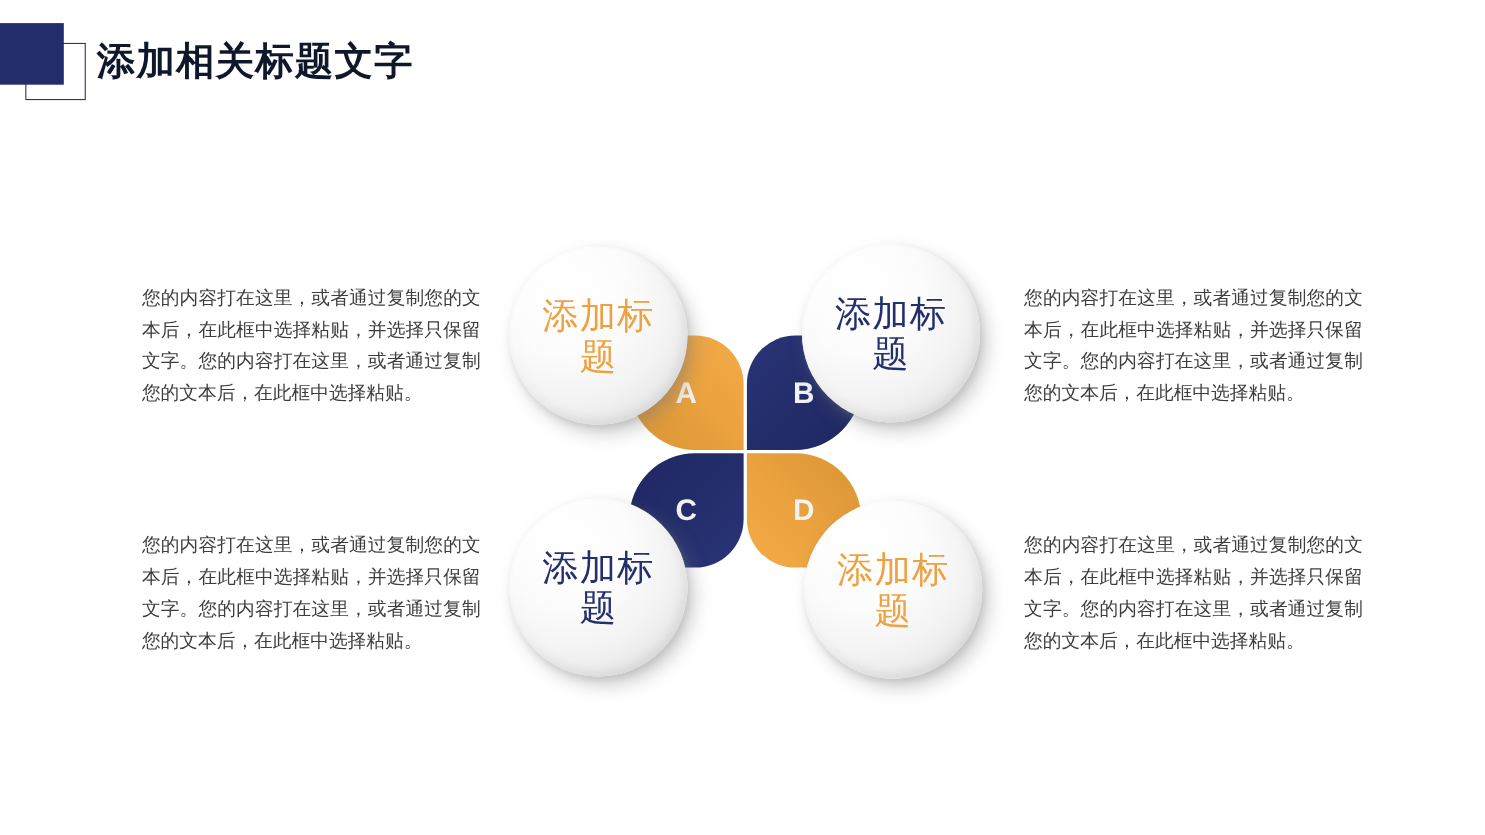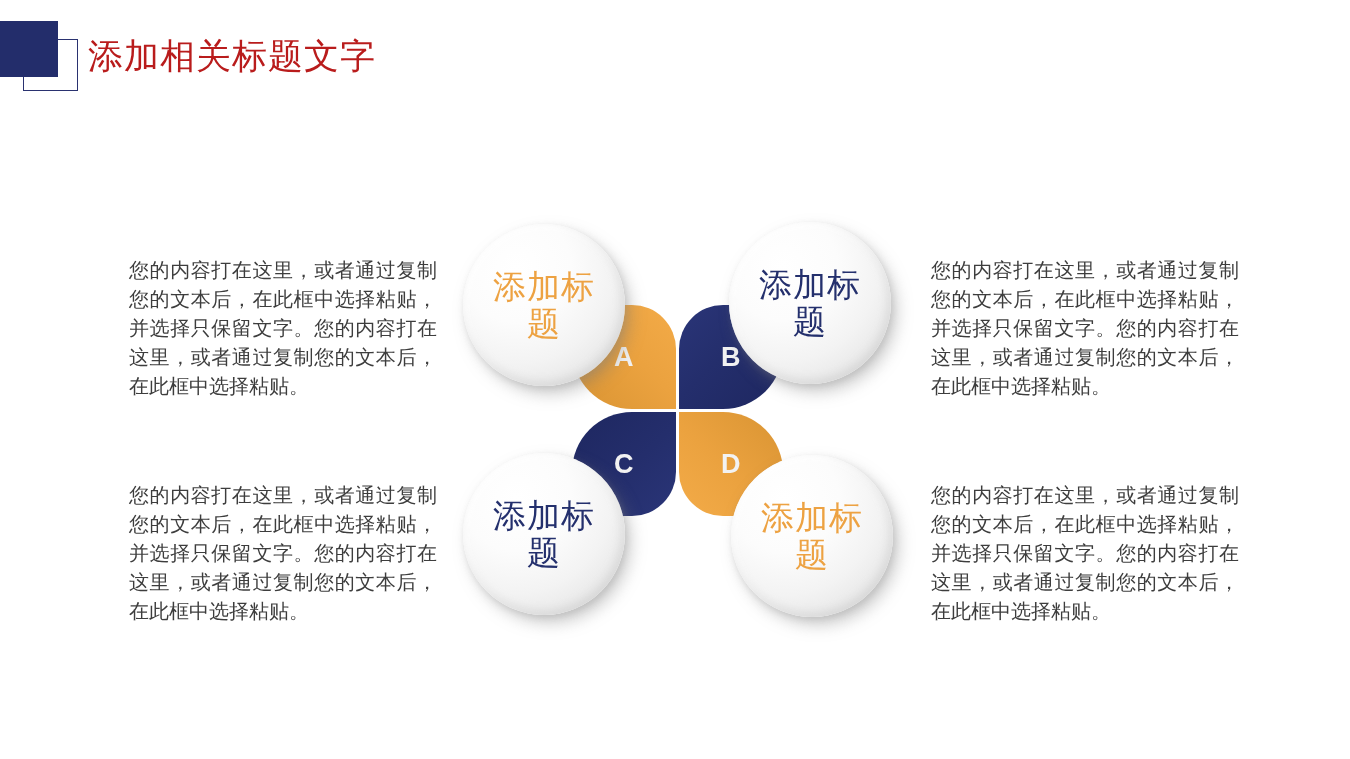--- a/index.html
+++ b/index.html
@@ -17,27 +17,27 @@
     position:absolute; left:23px; top:18px; width:55px; height:52px;
     border:1px solid #2a3270; background:transparent;
   }
   .deco-fill {
     position:absolute; left:0px; top:0px; width:58px; height:56px;
     background:#232d6b;
   }
   .page-title {
     position:absolute; left:88px; top:30px;
     font-size:35px; line-height:52px; letter-spacing:1px;
-    color:#b91c1c; font-weight:400; white-space:nowrap;
+    color:#0f172a; font-weight:700; white-space:nowrap;
   }
 
   
   .para {
     position:absolute; width:308px;
-    font-size:20px; line-height:29px;
+    font-size:17px; line-height:29px;
     color:#3d3d3d; text-align:justify; text-justify:inter-ideograph;
   }
   .para-tl { left:129px; top:256px; }
   .para-bl { left:129px; top:481px; }
   .para-tr { left:931px; top:256px; }
   .para-br { left:931px; top:481px; }
 
   
   .flower { position:absolute; left:450px; top:200px; width:460px; height:440px; }
 

